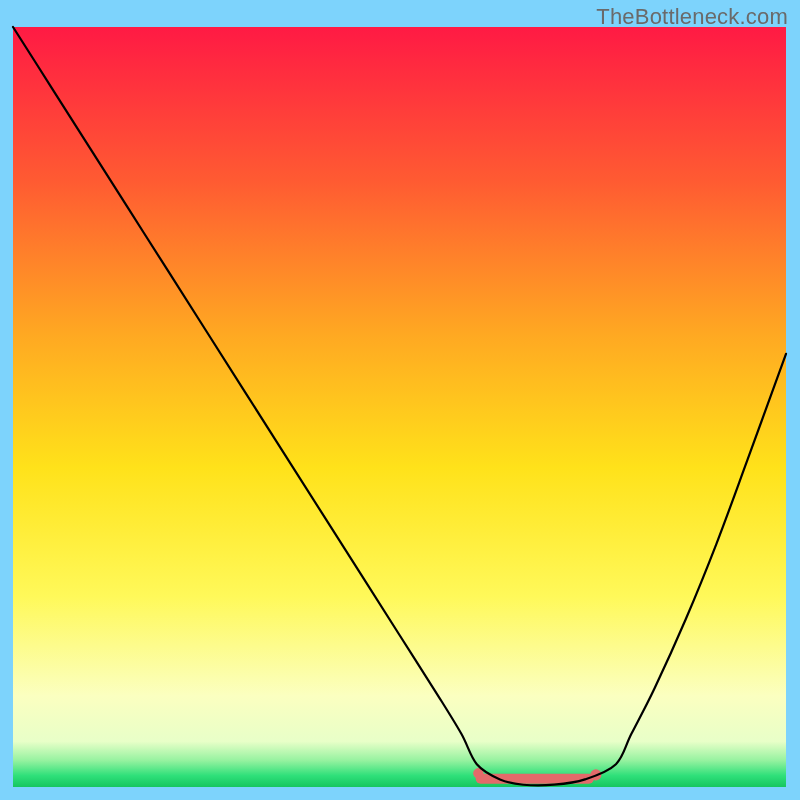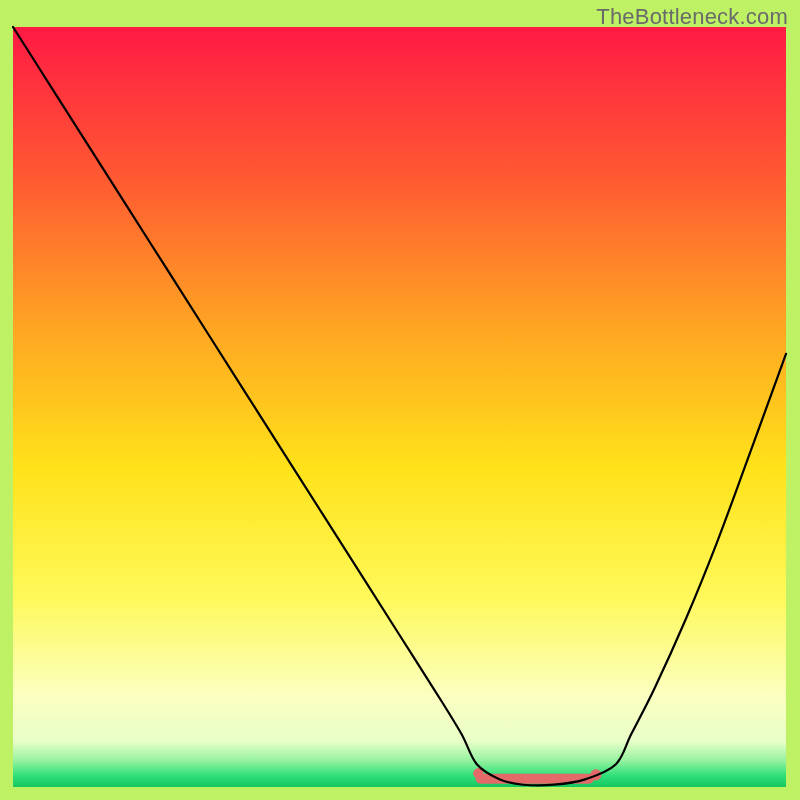--- a/index.html
+++ b/index.html
@@ -8,21 +8,21 @@
     width: 800px;
     height: 800px;
     background: #000;
     overflow: hidden;
     font-family: Arial, Helvetica, sans-serif;
   }
   .stage {
     position: relative;
     width: 800px;
     height: 800px;
-    background: #bef264;
+    background: #7dd3fc;
   }
   .watermark {
     position: absolute;
     top: 4px;
     right: 12px;
     font-size: 22px;
     color: #6a6a6a;
     font-weight: 500;
     letter-spacing: 0.2px;
     z-index: 10;

